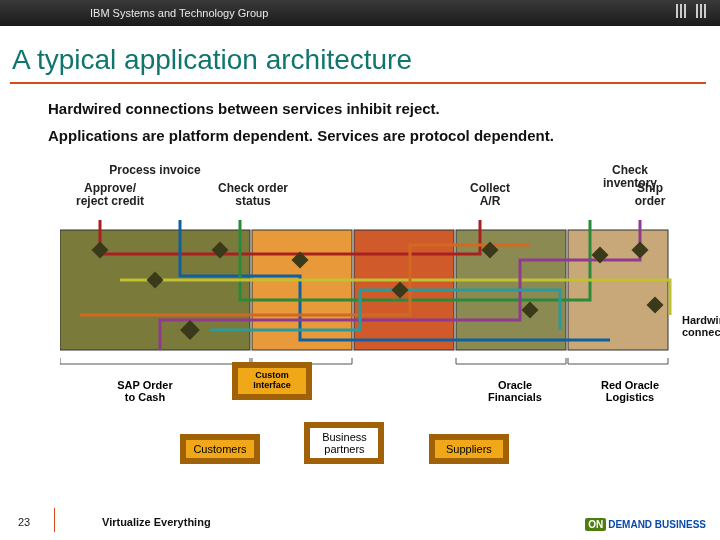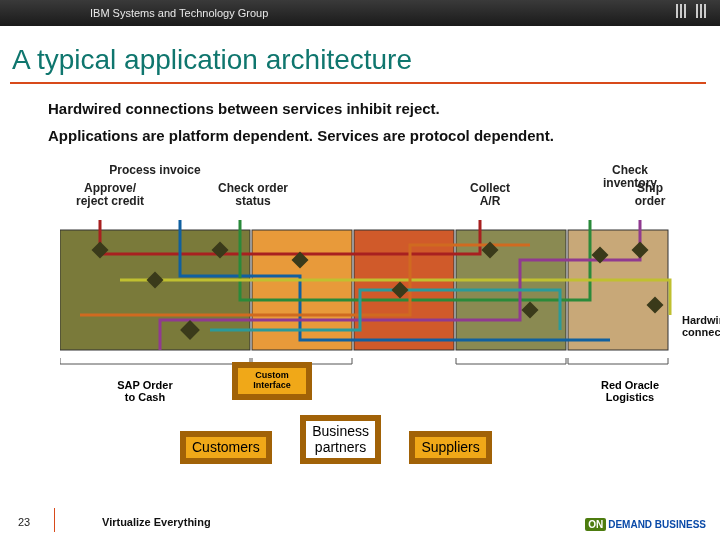--- a/index.html
+++ b/index.html
@@ -23,21 +23,21 @@
 
   svg.arch { position:absolute; top:56px; left:0; }
 
   .sidecap { position:absolute; right:-62px; top:150px; width:70px; font-size:11px; font-weight:bold; color:#111; }
 
   .bottomlabels { position:absolute; bottom:12px; left:0; right:0; height:48px; font-size:11px; font-weight:bold;text-decoration:underline; }
   .botbox { position:absolute; border:6px solid #a16207; padding:3px 6px; text-align:center; background:#fff; line-height:1.1; }
   .botbox.yellow { background:#f0a818; }
 
   .rowboxes { position:absolute; left:120px; bottom:-40px; }
-  .rowboxes .botbox { position:relative; display:inline-block; margin-right:24px; min-width:80px; font-size:14px;}
+  .rowboxes .botbox { position:relative; display:inline-block; margin-right:40px; min-width:80px; font-size:11px;}
 
   .footer { position:absolute; bottom:8px; left:0; right:0; height:24px; font-size:11px; }
   .footer .pagenum { position:absolute; left:18px; bottom:4px; color:#222; }
   .footer .sepv { position:absolute; left:54px; bottom:0; width:1px; height:24px; background:#d84a1a; }
   .footer .tagline { position:absolute; left:70px; bottom:4px; font-weight:bold; color:#111;margin-left:32px; }
   .footer .ondemand { position:absolute; right:14px; bottom:2px; font-size:10px; color:#0a4aa8; font-weight:bold; }
   .footer .ondemand .on { background:#4d7c0f; color:#fff; padding:1px 3px; border-radius:2px; margin-right:2px; }
 </style>
 </head>
 <body>
@@ -143,20 +143,22 @@
     </g>
   </svg>
 
   <div class="sidecap">Hardwired connections</div>
 
   <div class="bottomlabels">
     <div class="botbox" style="left:40px; bottom:6px; width:90px; border:none; white-space:pre-line">SAP Order
 to Cash</div>
     <div class="botbox yellow" style="left:172px; bottom:12px; width:80px; font-size:9px; white-space:pre-line">Custom
 Interface</div>
+    <div class="botbox" style="left:410px; bottom:6px; width:90px; border:none; white-space:pre-line">Oracle
+Financials</div>
     <div class="botbox" style="left:520px; bottom:6px; width:100px; border:none; white-space:pre-line">Red Oracle
 Logistics</div>
   </div>
 
   <div class="rowboxes">
     <div class="botbox yellow">Customers</div>
     <div class="botbox" style="white-space:pre-line">Business
 partners</div>
     <div class="botbox yellow">Suppliers</div>
   </div>

